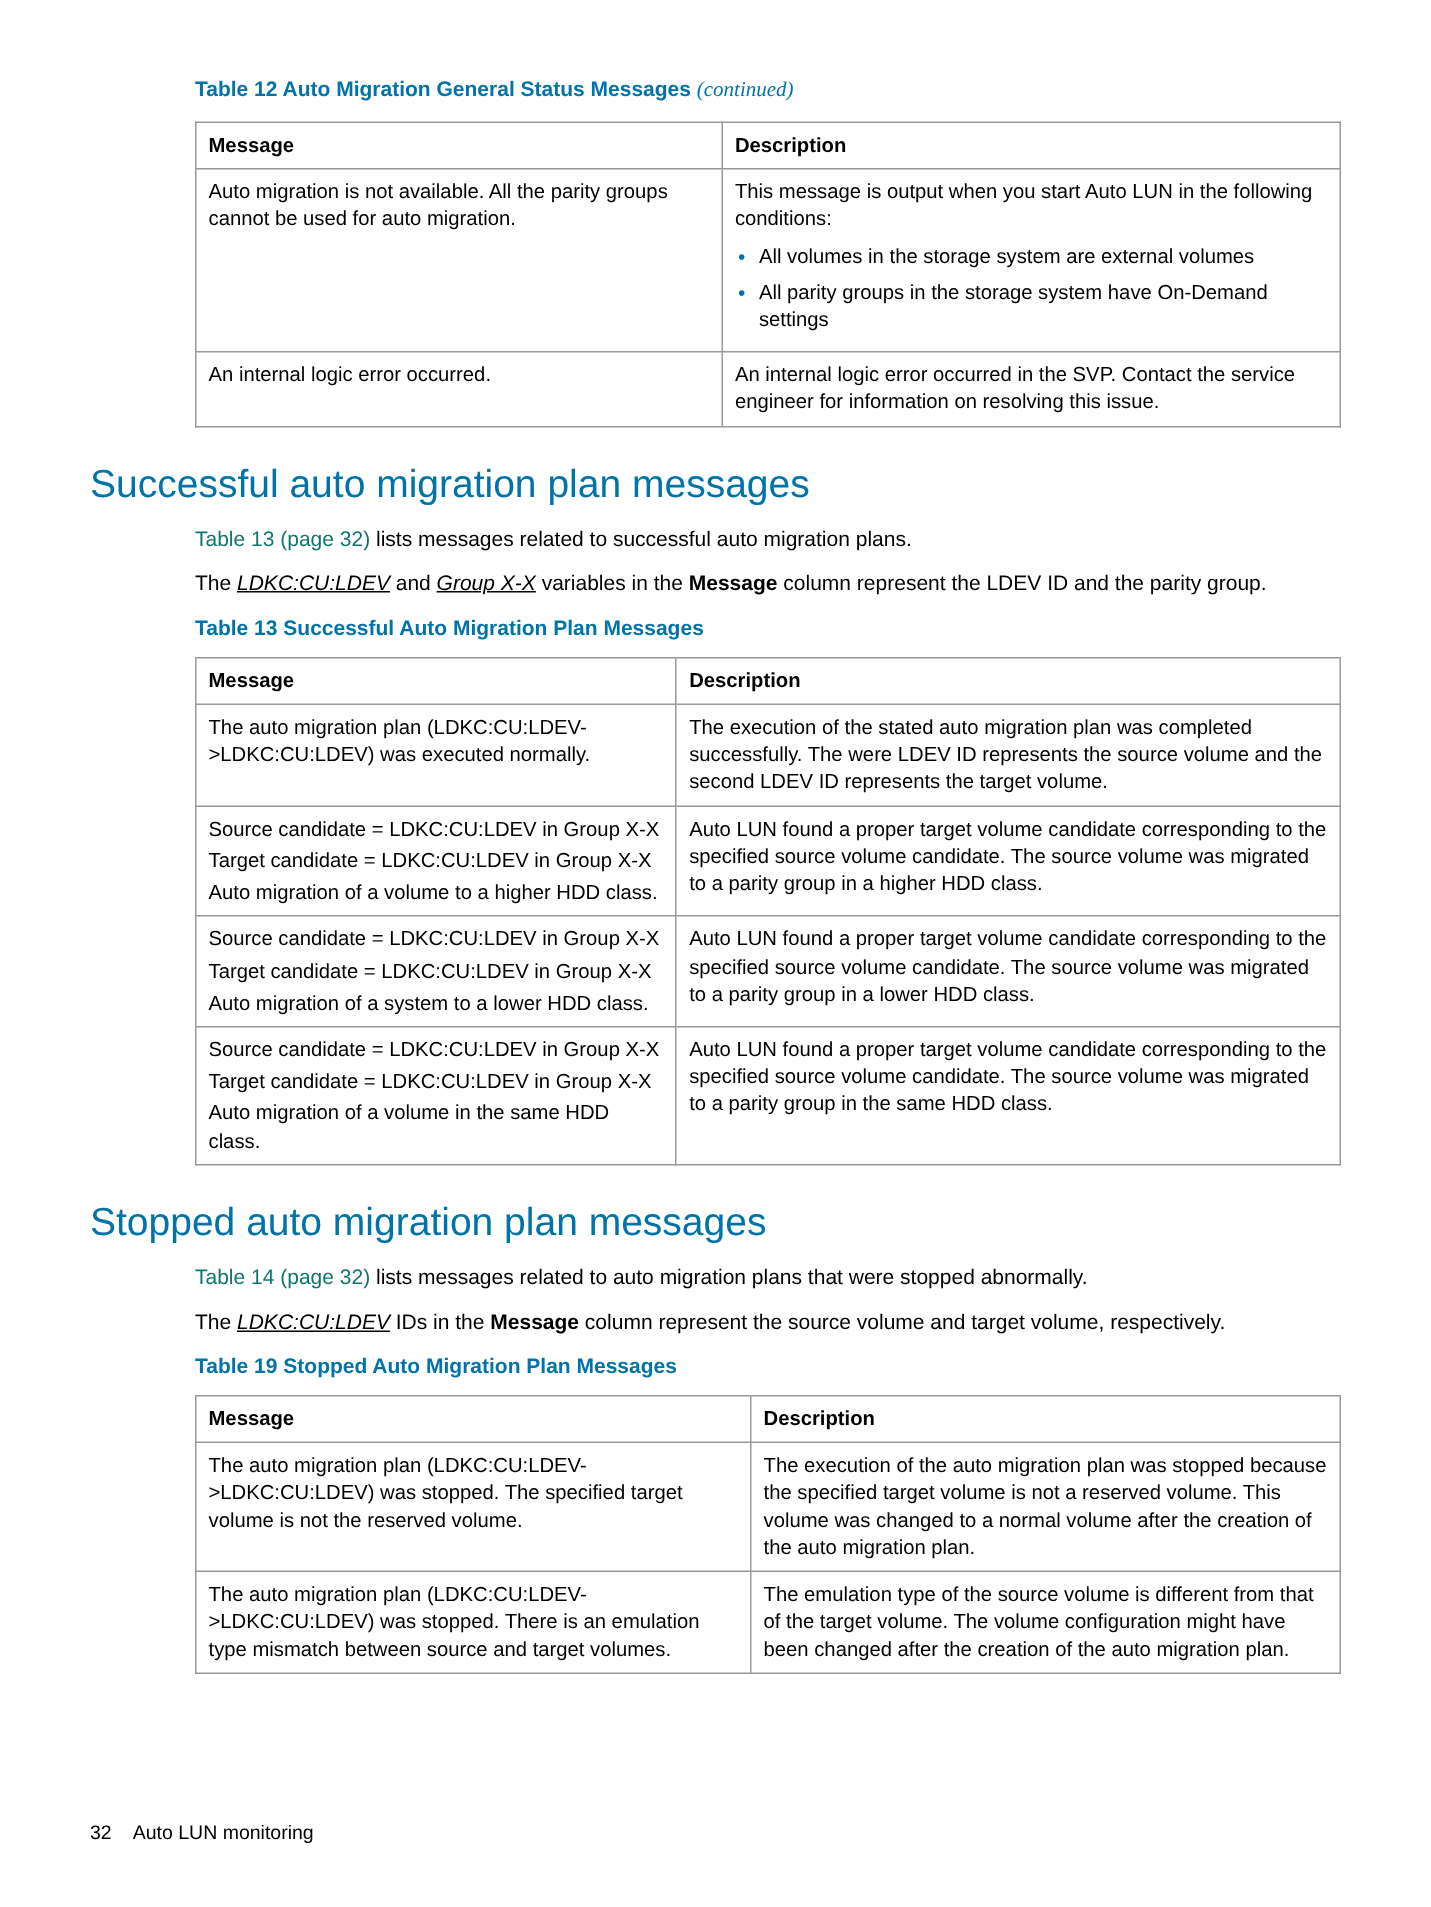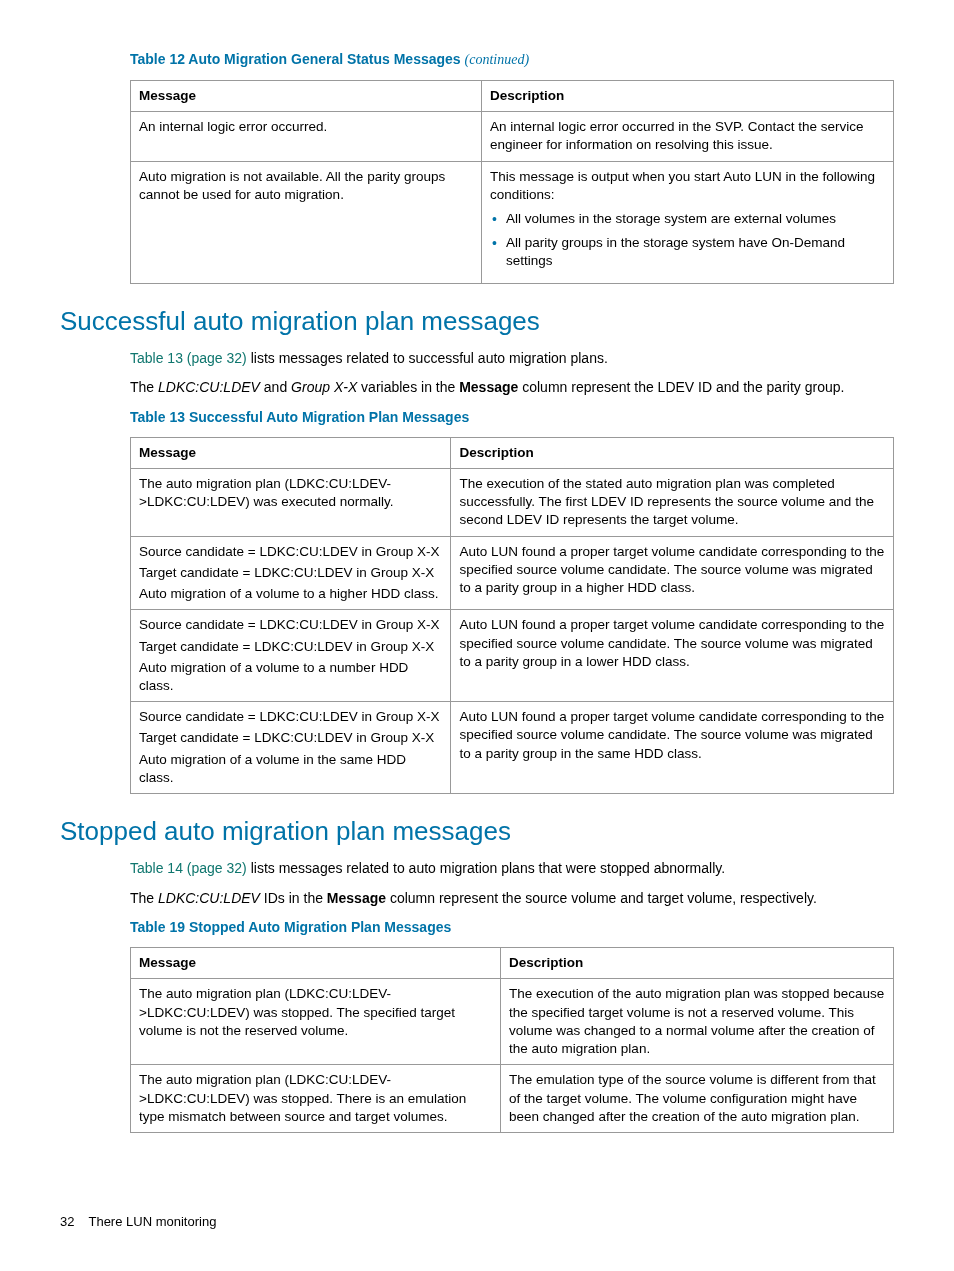--- a/index.html
+++ b/index.html
@@ -49,21 +49,21 @@
       margin-top: 14px;
       margin-bottom: 10px;
     }
     .body-text {
       margin-left: 70px;
       margin-bottom: 10px;
       font-size: 14px;
       line-height: 1.4;
     }
     .body-text .link { color: #0f766e; }
-    .body-text em { font-style: italic; }
+    .body-text em { font-style: italic; text-decoration: underline; }
     .body-text strong { font-weight: bold; }
     ul.cell-list {
       list-style: none;
       padding-left: 2px;
       margin-top: 6px;
     }
     ul.cell-list li {
       position: relative;
       padding-left: 14px;
       margin-bottom: 6px;
@@ -96,33 +96,33 @@
 </div>
 <table class="t12">
   <thead>
     <tr>
       <th>Message</th>
       <th>Description</th>
     </tr>
   </thead>
   <tbody>
     <tr>
-      <td>An internal logic error occurred.</td>
-      <td>An internal logic error occurred in the SVP. Contact the service engineer for information on resolving this issue.</td>
-    </tr>
-    <tr>
       <td>Auto migration is not available. All the parity groups cannot be used for auto migration.</td>
       <td>
         <span>This message is output when you start Auto LUN in the following conditions:</span>
         <ul class="cell-list">
           <li>All volumes in the storage system are external volumes</li>
           <li>All parity groups in the storage system have On-Demand settings</li>
         </ul>
       </td>
     </tr>
+    <tr>
+      <td>An internal logic error occurred.</td>
+      <td>An internal logic error occurred in the SVP. Contact the service engineer for information on resolving this issue.</td>
+    </tr>
   </tbody>
 </table>
 
 <h2 class="section">Successful auto migration plan messages</h2>
 <p class="body-text">
   <span class="link">Table 13 (page 32)</span><span> lists messages related to successful auto migration plans.</span>
 </p>
 <p class="body-text">
   <span>The </span><em>LDKC:CU:LDEV</em><span> and </span><em>Group X-X</em><span> variables in the </span><strong>Message</strong><span> column represent the LDEV ID and the parity group.</span>
 </p>
@@ -131,35 +131,35 @@
 <table class="t13">
   <thead>
     <tr>
       <th>Message</th>
       <th>Description</th>
     </tr>
   </thead>
   <tbody>
     <tr>
       <td>The auto migration plan (LDKC:CU:LDEV-&gt;LDKC:CU:LDEV) was executed normally.</td>
-      <td>The execution of the stated auto migration plan was completed successfully. The first LDEV ID represents the source volume and the second LDEV ID represents the target volume.</td>
+      <td>The execution of the stated auto migration plan was completed successfully. The were LDEV ID represents the source volume and the second LDEV ID represents the target volume.</td>
     </tr>
     <tr>
       <td class="multi-line">
         <div>Source candidate = LDKC:CU:LDEV in Group X-X</div>
         <div>Target candidate = LDKC:CU:LDEV in Group X-X</div>
         <div>Auto migration of a volume to a higher HDD class.</div>
       </td>
       <td>Auto LUN found a proper target volume candidate corresponding to the specified source volume candidate. The source volume was migrated to a parity group in a higher HDD class.</td>
     </tr>
     <tr>
       <td class="multi-line">
         <div>Source candidate = LDKC:CU:LDEV in Group X-X</div>
         <div>Target candidate = LDKC:CU:LDEV in Group X-X</div>
-        <div>Auto migration of a volume to a number HDD class.</div>
+        <div>Auto migration of a system to a lower HDD class.</div>
       </td>
       <td>Auto LUN found a proper target volume candidate corresponding to the specified source volume candidate. The source volume was migrated to a parity group in a lower HDD class.</td>
     </tr>
     <tr>
       <td class="multi-line">
         <div>Source candidate = LDKC:CU:LDEV in Group X-X</div>
         <div>Target candidate = LDKC:CU:LDEV in Group X-X</div>
         <div>Auto migration of a volume in the same HDD class.</div>
       </td>
       <td>Auto LUN found a proper target volume candidate corresponding to the specified source volume candidate. The source volume was migrated to a parity group in the same HDD class.</td>
@@ -189,14 +189,14 @@
       <td>The execution of the auto migration plan was stopped because the specified target volume is not a reserved volume. This volume was changed to a normal volume after the creation of the auto migration plan.</td>
     </tr>
     <tr>
       <td>The auto migration plan (LDKC:CU:LDEV-&gt;LDKC:CU:LDEV) was stopped. There is an emulation type mismatch between source and target volumes.</td>
       <td>The emulation type of the source volume is different from that of the target volume. The volume configuration might have been changed after the creation of the auto migration plan.</td>
     </tr>
   </tbody>
 </table>
 
 <div class="footer">
-  <span class="pn">32</span><span>There LUN monitoring</span>
+  <span class="pn">32</span><span>Auto LUN monitoring</span>
 </div>
 
 </body></html>

